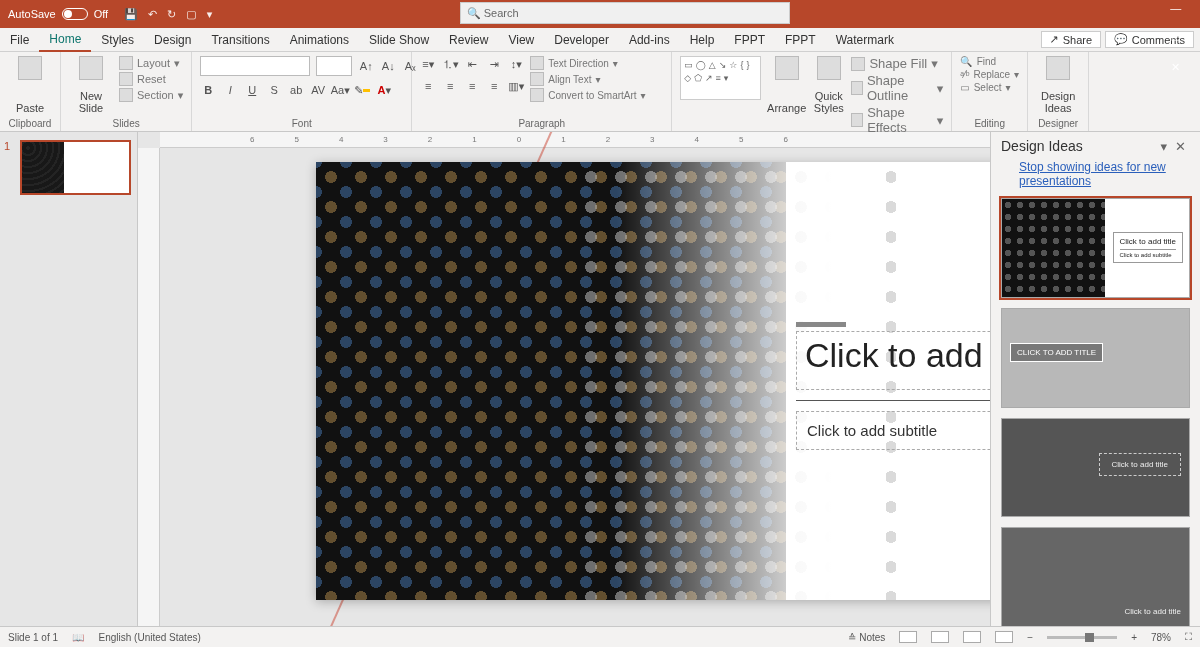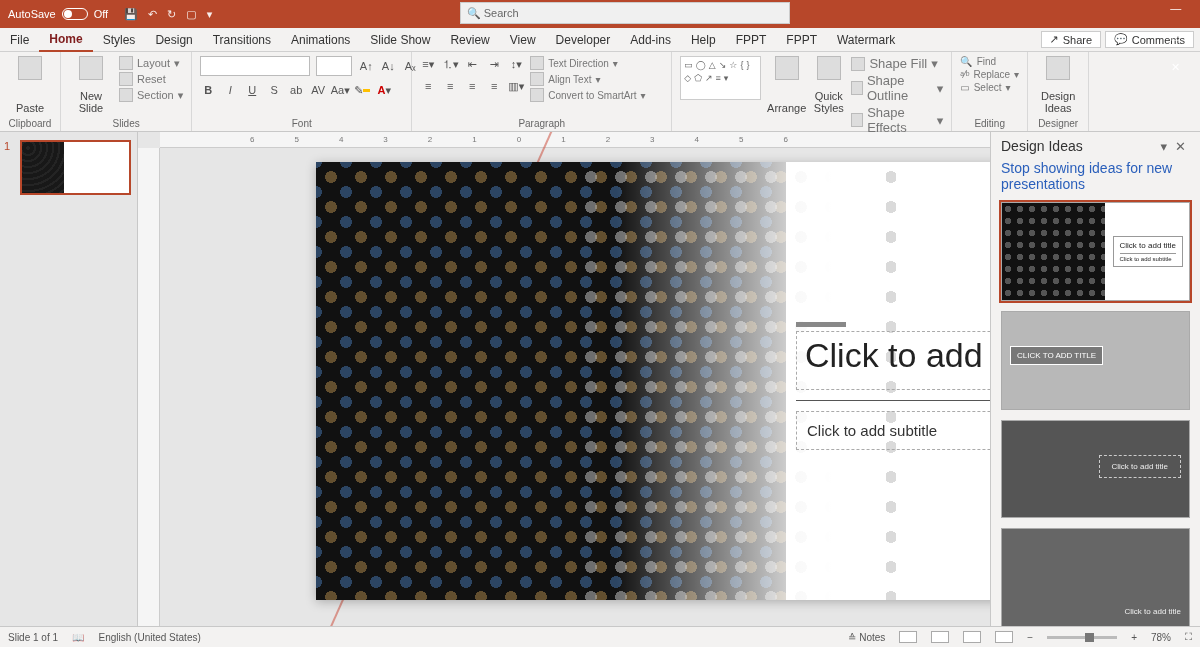--- a/index.html
+++ b/index.html
@@ -14,21 +14,21 @@
 .titlebar .qat span{opacity:.9}
 .titlebar .center { position:absolute; left:0; right:0; text-align:center; pointer-events:none;}
 .titlebar .search { position:absolute; left:460px; top:2px; width:330px; height:22px; background:#f0f0f0; border:1px solid #ccc; display:flex; align-items:center; padding:0 6px; color:#666;}
 .titlebar .right { position:absolute; right:0; display:flex; align-items:center; gap:2px;flex-direction:column;}
 .titlebar .signin{ border:1px solid rgba(255,255,255,.6); padding:1px 8px; font-size:10px;}
 .titlebar .winbtn{ width:40px; height:28px; display:flex; align-items:center; justify-content:center; font-size:11px;}
 
 
 .menubar { height:24px; background:#f3f2f1; display:flex; align-items:center; font-size:12px; color:#333; border-bottom:1px solid #d0d0d0;}
 .menubar .tab{ padding:4px 10px; cursor:pointer;}
-.menubar .tab.active{ border-bottom:2px solid #b7472a; color:#7f1d1d; font-weight:700;}
+.menubar .tab.active{ border-bottom:2px solid #b7472a; color:#0f766e; font-weight:400;}
 .menubar .right{ margin-left:auto; display:flex; gap:4px; padding-right:6px;}
 .menubar .rbtn{ border:1px solid #ccc; padding:1px 8px; font-size:11px; display:flex; align-items:center; gap:4px; background:#fff;}
 
 
 .ribbon { height:80px; background:#f3f2f1; display:flex; border-bottom:1px solid #c8c8c8; font-size:11px; color:#444;}
 .group{ border-right:1px solid #d8d8d8; padding:4px 8px 2px; display:flex; flex-direction:column; position:relative;}
 .group .body{ flex:1; display:flex; align-items:flex-start; gap:6px;}
 .group .label{ text-align:center; font-size:10px; color:#666; padding-top:1px;}
 .bigbtn{ display:flex; flex-direction:column; align-items:center; justify-content:space-between; width:44px; height:58px; gap:2px;}
 .bigbtn .ic{ width:24px; height:24px; background:#ddd; border:1px solid #bbb;}
@@ -62,21 +62,21 @@
 .slide .titlebox h1{ font-size:34px; font-weight:300; color:#222; border:1px dashed #aaa; padding:4px 8px 14px;}
 .slide .titlebox .hr{ height:1px; background:#555; margin:10px 0;}
 .slide .titlebox .sub{ font-size:15px; color:#333; border:1px dashed #aaa; padding:10px;}
 .diag{position:absolute; left:430px; top:-40px; width:2px; height:760px; background:#cc5040; transform:rotate(24deg); transform-origin:top; opacity:.55;}
 
 
 .pane { width:210px; background:#f3f2f1; border-left:1px solid #c8c8c8; display:flex; flex-direction:column; }
 .pane .hdr{ display:flex; align-items:center; padding:6px 10px; font-size:14px; color:#333;}
 .pane .hdr .sp{flex:1}
 .pane .hdr .x{font-size:13px; color:#666; padding:0 4px;}
-.pane .link{ font-size:14px; color:#2a5fbb; padding:0 10px 6px;}
+.pane .link{ font-size:12px; color:#2a5fbb; text-decoration:underline; padding:0 10px 6px;margin-left:18px;}
 .pane .ideas{ flex:1; overflow:auto; padding:4px 10px; display:flex; flex-direction:column; gap:10px;}
 .idea{ height:100px; background:#888; border:1px solid #aaa; position:relative; color:#fff; font-size:8px; display:flex; align-items:center; justify-content:flex-end; padding-right:6px; overflow:hidden;}
 .idea.sel{ outline:2px solid #b7472a;}
 .idea .txt{ background:rgba(255,255,255,.85); color:#222; padding:4px 6px; font-size:8px; border:1px solid #999;}
 .idea1{ background:linear-gradient(90deg,#111 55%, #fff 55%);}
 .idea1::before{content:"";position:absolute;left:0;top:0;width:55%;height:100%;background-image:radial-gradient(circle,#555 3px,transparent 3px);background-size:12px 12px;}
 .idea2{ background:#b8b8b8;}
 .idea2 .t2{ position:absolute; left:8px; top:34px; border:1px solid #fff; padding:4px 6px; font-size:8px; color:#fff; background:rgba(0,0,0,.35);}
 .idea3{ background:#555;}
 .idea3 .t3{ position:absolute; right:8px; top:34px; border:1px dashed #ccc; padding:6px 12px; font-size:8px; color:#eee;}

